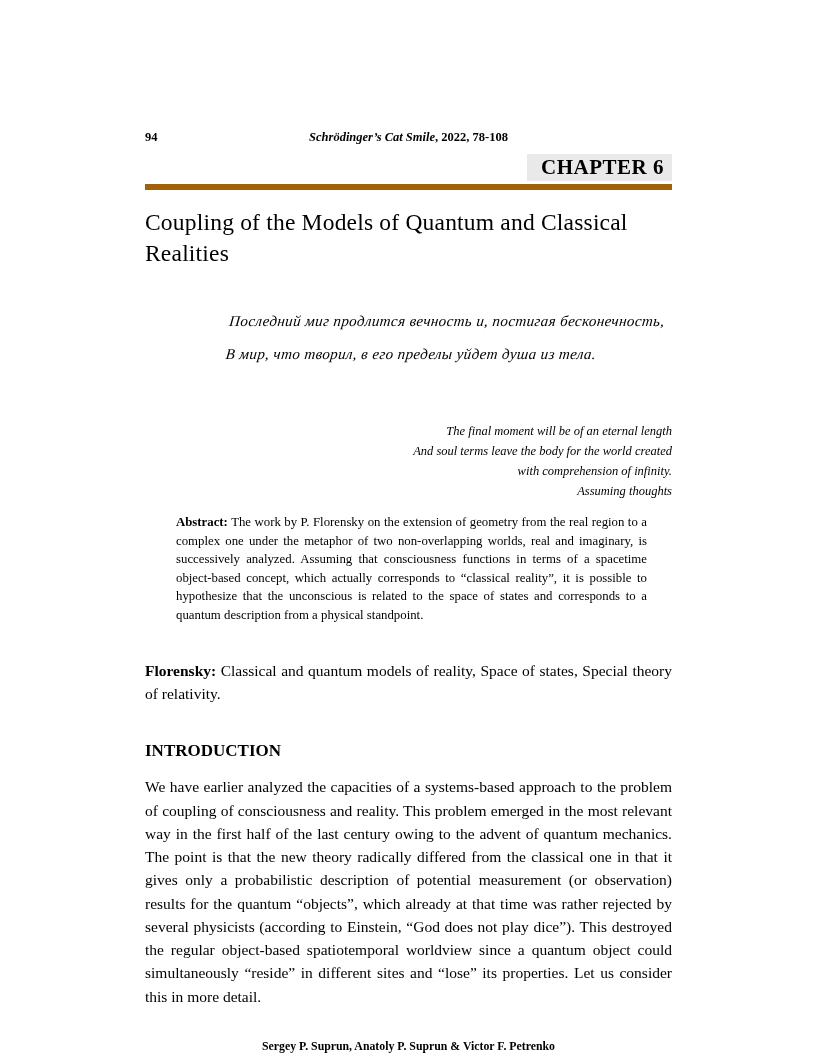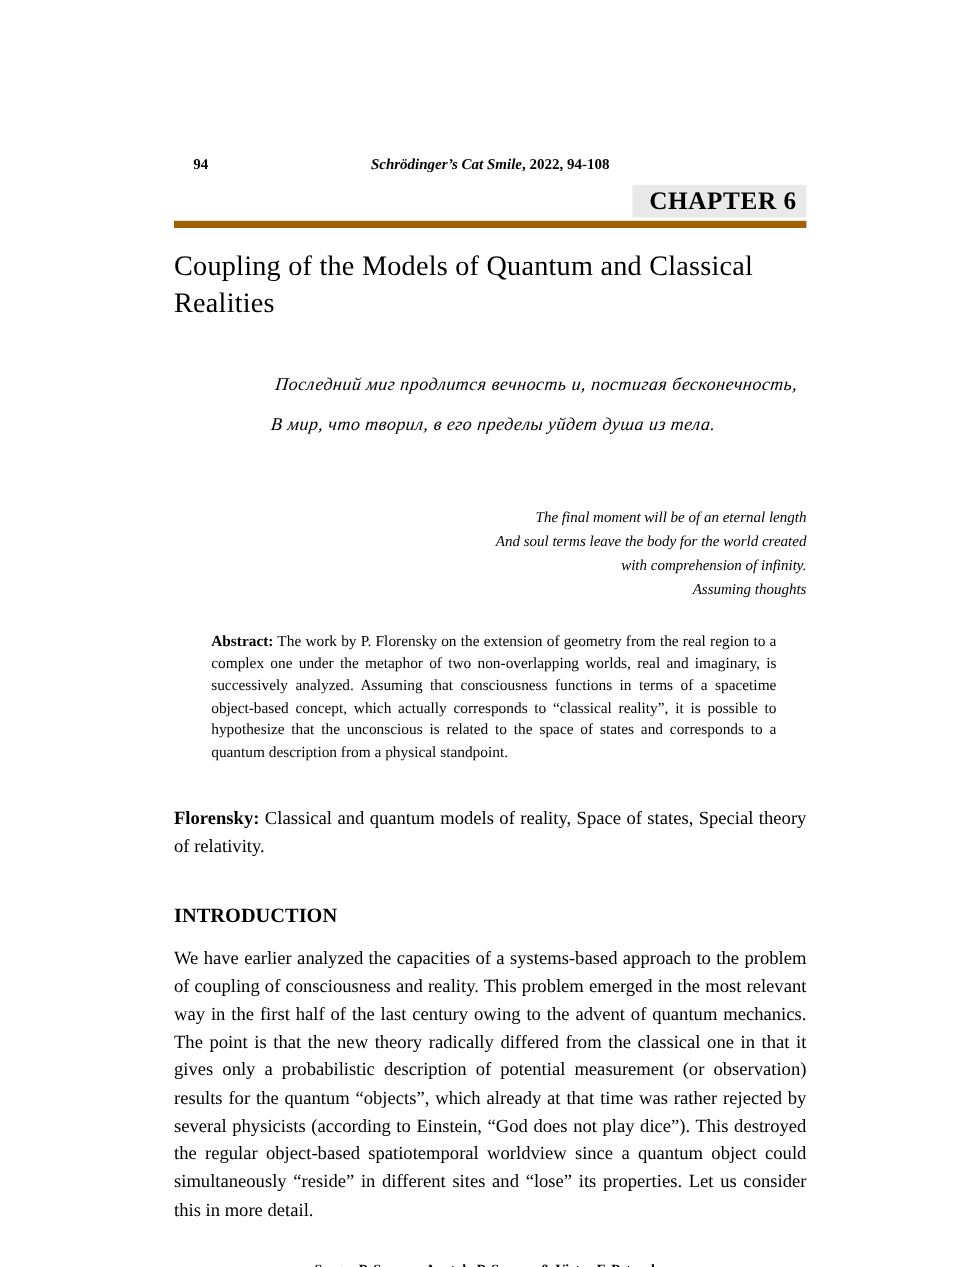--- a/index.html
+++ b/index.html
@@ -21,21 +21,21 @@
   }
 
   .running-header {
     position: relative;
     font-size: 12.5px;
     font-weight: bold;
     height: 17px;
   }
   .page-number {
     position: absolute;
-    left: 16px;
+    left: 0;
     top: 0;
   }
   .running-title {
     text-align: center;
     white-space: nowrap;
   }
   .running-title .it { font-style: italic; text-align: right; }
 
   .chapter-row {
     margin-top: 7px;
@@ -79,21 +79,21 @@
     line-height: 1.6;
   }
   .epigraph-attribution {
     text-align: right;
     font-style: italic;
     font-size: 12.5px;
     line-height: 1.6;
   }
 
   .abstract {
-    margin-top: 24px;
+    margin-top: 12px;
     margin-left: 31px;
     margin-right: 25px;
     font-size: 12.8px;
     line-height: 1.45;
     text-align: justify;
   }
   .abstract .label { font-weight: bold; }
 
   .keywords {
     margin-top: 36px;
@@ -125,21 +125,21 @@
   }
 </style>
 </head>
 <body>
 
 <div class="page">
 
   <div class="running-header">
     <span class="page-number">94</span>
     <div class="running-title">
-      <span class="it">Schrödinger’s Cat Smile</span><span>, 2022, 94-108</span>
+      <span class="it">Schrödinger’s Cat Smile</span><span>, 2022, 78-108</span>
     </div>
   </div>
 
   <div class="chapter-row">
     <span class="chapter-label">CHAPTER 6</span>
   </div>
 
   <h1 class="chapter-title" style="margin-bottom:0;">Coupling of the Models of Quantum and Classical Realities</h1>
 
   <div class="epigraph">

